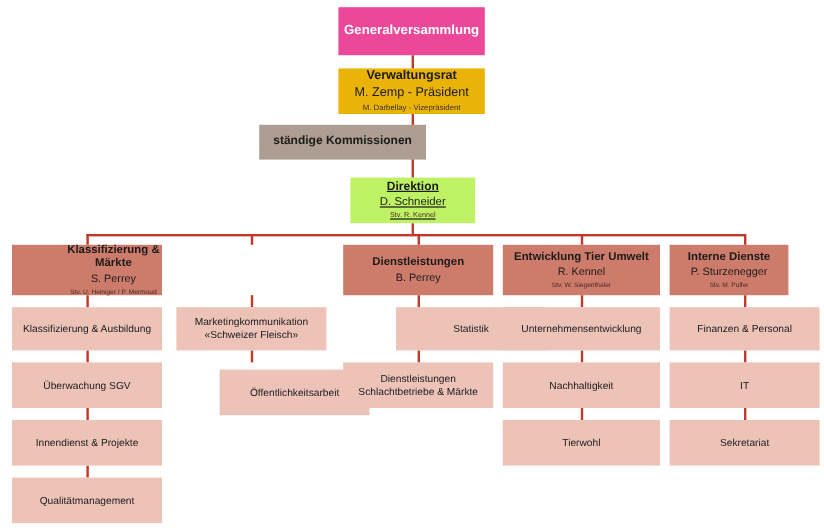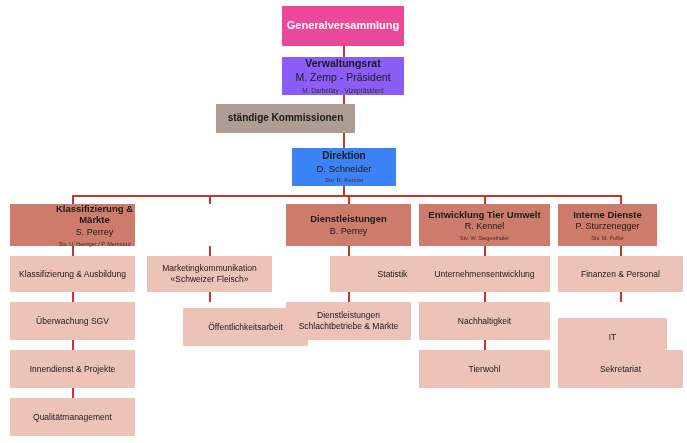--- a/index.html
+++ b/index.html
@@ -28,37 +28,38 @@
   .stv{font-weight:normal;}
 
   
   .lvl-assembly{
     background:#ec4899;
     color:#ffffff;
     font-size:11px;
     font-weight:bold;
   }
   .lvl-board{
-    background:#8b5cf6;
+    background:#eab308;
     color:#1a1a1a;
   }
   .lvl-board .ttl{font-size:10.5px;}
   .lvl-board .sub{font-size:10.5px;margin-top:1px;}
   .lvl-board .stv{font-size:6.5px;margin-top:2px;color:#3a3028;}
 
   .lvl-commission{
     background:#ad9d93;
     color:#1a1a1a;
     font-size:10px;
     font-weight:bold;
   }
 
   .lvl-direction{
-    background:#3b82f6;
-    color:#1a1a1a;
+    background:#bef264;
+    color:#1a1a1a;
+    text-decoration:underline;
   }
   .lvl-direction .ttl{font-size:10px;}
   .lvl-direction .sub{font-size:9.5px;margin-top:1px;}
   .lvl-direction .stv{font-size:6px;margin-top:2px;color:#4a2a20;}
 
   .lvl-dept{
     background:#cd7b6a;
     color:#1a1a1a;
   }
   .lvl-dept .ttl{font-size:9.5px;}
@@ -192,20 +193,20 @@
   <div class="box lvl-unit" style="left:419px;top:302px;width:131px;height:38px;">
     <span class="ttl">Nachhaltigkeit</span>
   </div>
   <div class="box lvl-unit" style="left:419px;top:350px;width:131px;height:38px;">
     <span class="ttl">Tierwohl</span>
   </div>
 
   <div class="box lvl-unit" style="left:558px;top:256px;width:125px;height:36px;">
     <span class="ttl">Finanzen &amp; Personal</span>
   </div>
-  <div class="box lvl-unit" style="left:558px;top:302px;width:109px;height:38px;margin-top:16px;">
+  <div class="box lvl-unit" style="left:558px;top:302px;width:125px;height:38px;">
     <span class="ttl">IT</span>
   </div>
   <div class="box lvl-unit" style="left:558px;top:350px;width:125px;height:38px;">
     <span class="ttl">Sekretariat</span>
   </div>
 
 </div>
 
 </body></html>

